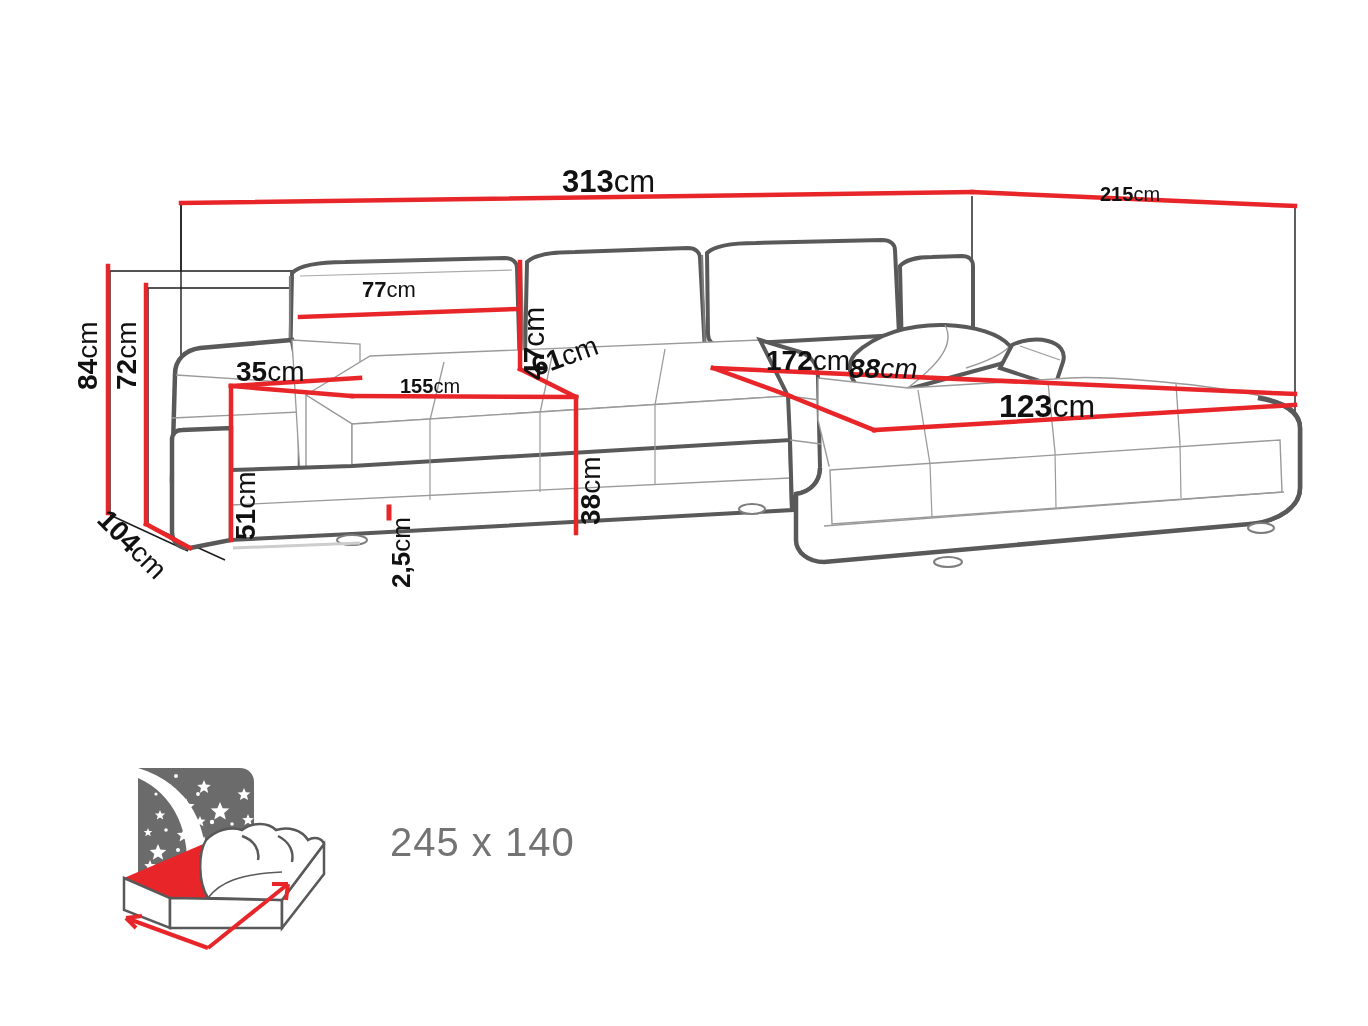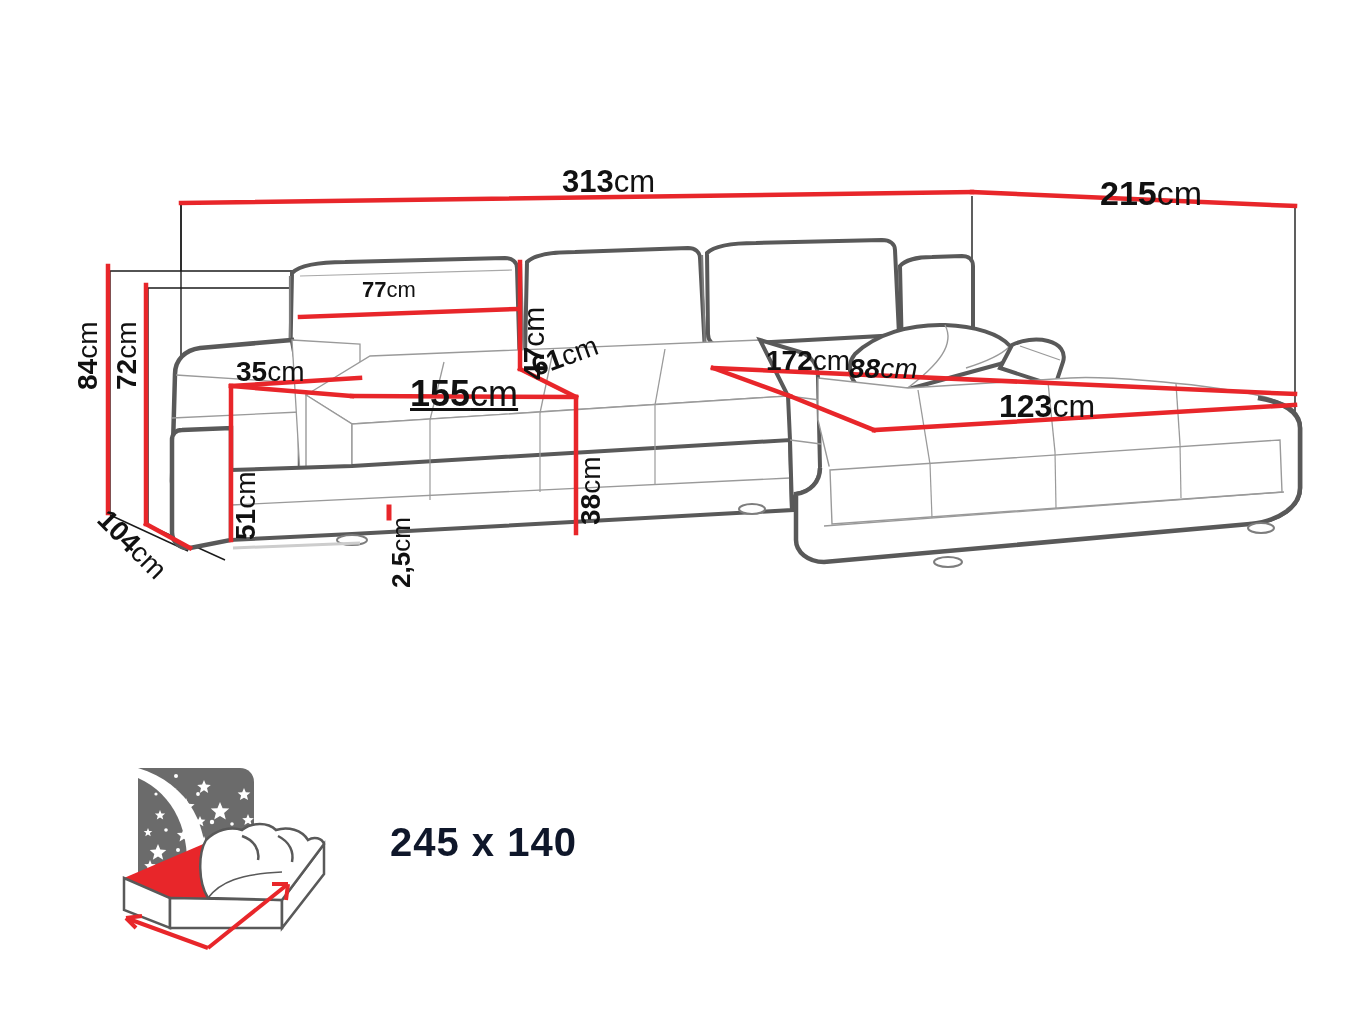--- a/index.html
+++ b/index.html
@@ -3,22 +3,22 @@
 <meta charset="utf-8">
 <style>
   html,body{margin:0;padding:0;background:#ffffff;}
   body{width:1368px;height:1026px;position:relative;overflow:hidden;
        font-family:"Liberation Sans","DejaVu Sans",sans-serif;}
   #stage{position:absolute;left:0;top:0;width:1368px;height:758px;}
   svg{position:absolute;left:0;top:0;}
   .dimlabel{position:absolute;white-space:nowrap;color:#111111;line-height:1;}
   .dimlabel .num{font-weight:bold;}
   .dimlabel .unit{font-weight:normal;}
-  .bedlabel{position:absolute;white-space:nowrap;color:#0f172a;
-            font-size:40px;font-weight:bold;line-height:1;letter-spacing:1px;}
+  .bedlabel{position:absolute;white-space:nowrap;color:#737373;
+            font-size:40px;font-weight:normal;line-height:1;letter-spacing:1px;}
 </style>
 </head>
 <body>
 
 <div id="stage">
 
   <svg width="1368" height="1026" viewBox="0 0 1368 1026">
 
     <g stroke="#1a1a1a" stroke-width="1.4" fill="none">
       <line x1="181" y1="203" x2="181" y2="385"></line>
@@ -158,21 +158,21 @@
 
       <path d="M790,396 L874,430" stroke-width="4.5"></path>
       <path d="M874,430 L1295,405" stroke-width="4.5"></path>
     </g>
   </svg>
 
   <div class="dimlabel" style="left:562px;top:166px;font-size:31px;">
     <span class="num">313</span><span class="unit">cm</span>
   </div>
 
-  <div class="dimlabel" style="left:1100px;top:176px;font-size:34px;">
+  <div class="dimlabel" style="left:1100px;top:184px;font-size:20px;">
     <span class="num">215</span><span class="unit">cm</span>
   </div>
 
   <div class="dimlabel" style="left:74px;top:390px;font-size:28px;transform:rotate(-90deg);transform-origin:left top;">
     <span class="num">84</span><span class="unit">cm</span>
   </div>
 
   <div class="dimlabel" style="left:113px;top:390px;font-size:28px;transform:rotate(-90deg);transform-origin:left top;">
     <span class="num">72</span><span class="unit">cm</span>
   </div>
@@ -190,21 +190,21 @@
   </div>
 
   <div class="dimlabel" style="left:236px;top:358px;font-size:28px;">
     <span class="num">35</span><span class="unit">cm</span>
   </div>
 
   <div class="dimlabel" style="left:232px;top:540px;font-size:28px;transform:rotate(-90deg);transform-origin:left top;">
     <span class="num">51</span><span class="unit">cm</span>
   </div>
 
-  <div class="dimlabel" style="left:410px;top:376px;font-size:36px;text-decoration:underline;">
+  <div class="dimlabel" style="left:400px;top:376px;font-size:20px;">
     <span class="num">155</span><span class="unit">cm</span>
   </div>
 
   <div class="dimlabel" style="left:528px;top:355px;font-size:28px;transform:rotate(-20deg);transform-origin:left top;">
     <span class="num">61</span><span class="unit">cm</span>
   </div>
 
   <div class="dimlabel" style="left:577px;top:525px;font-size:28px;transform:rotate(-90deg);transform-origin:left top;">
     <span class="num">38</span><span class="unit">cm</span>
   </div>

